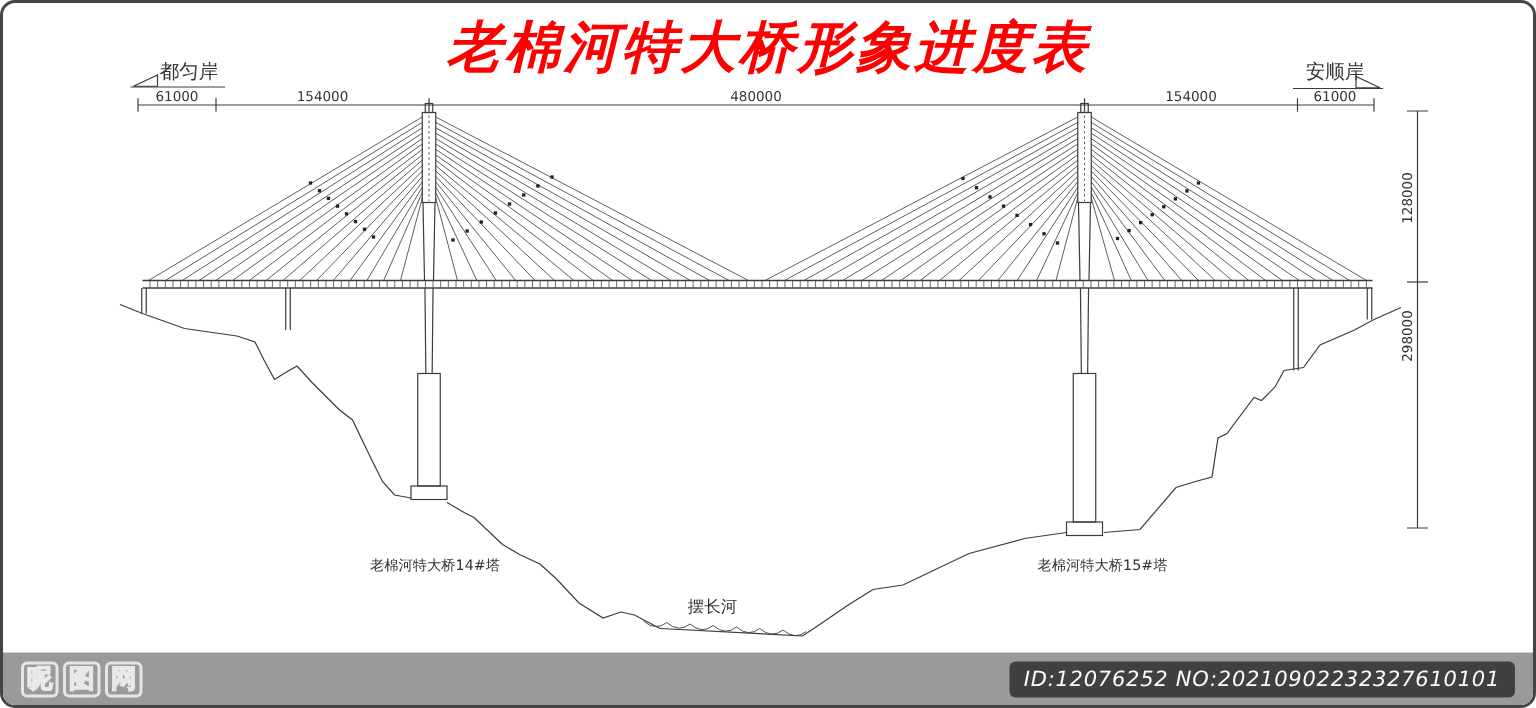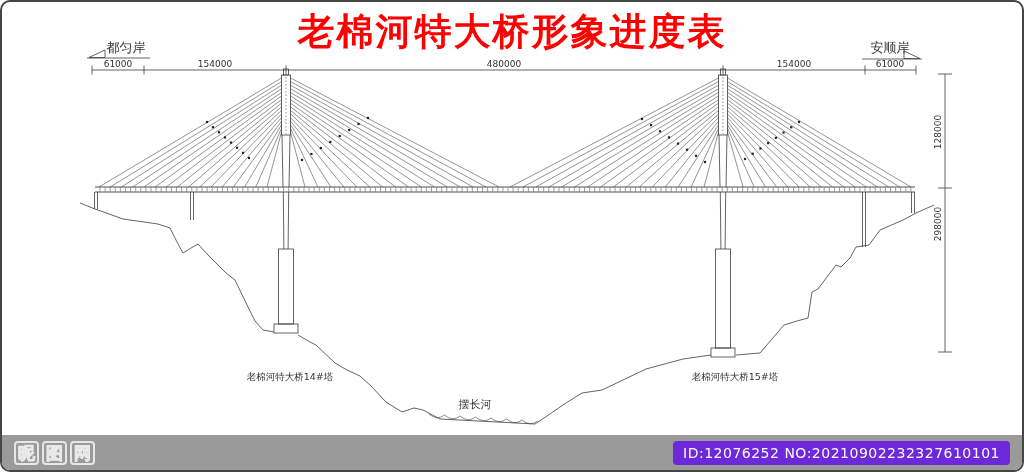--- a/index.html
+++ b/index.html
@@ -37,21 +37,21 @@
   #id-box{
     background:#c6c6c6;color:#fbfbfb;font-size:14px;border-radius:4px;
     padding:4px 10px;letter-spacing:.5px;white-space:nowrap;
   }
 </style>
 </head>
 <body>
 
 <div id="frame">
 
-  <div id="title" style="color: rgb(255, 0, 0);">老棉河特大桥形象进度表</div>
+  <div id="title" style="color: rgb(255, 0, 0); font-style: italic;">老棉河特大桥形象进度表</div>
 
   <svg id="drawing" width="1024" height="472" viewBox="0 0 1024 472">
     <g stroke="#3c3c3c" stroke-width="0.8" fill="none">
 
       <g>
         <line x1="90" y1="68" x2="914" y2="68"></line>
         <line x1="90" y1="63.5" x2="90" y2="72.5"></line>
         <line x1="142" y1="63.5" x2="142" y2="72.5"></line>
         <line x1="284" y1="63.5" x2="284" y2="72.5"></line>
         <line x1="721" y1="63.5" x2="721" y2="72.5"></line>
@@ -409,15 +409,15 @@
 
     <text class="river-label" x="473" y="406" text-anchor="middle">摆长河</text>
   </svg>
 
   <div id="watermark-bar" style="background: rgb(154, 154, 154);">
     <div id="logo">
       <span class="logo-char">昵</span>
       <span class="logo-char">图</span>
       <span class="logo-char">网</span>
     </div>
-    <div id="id-box" style="background: #6d28d9;">ID:12076252 NO:20210902232327610101</div>
+    <div id="id-box" style="background: #404040; font-style: italic;">ID:12076252 NO:20210902232327610101</div>
   </div>
 </div>
 
 </body></html>

